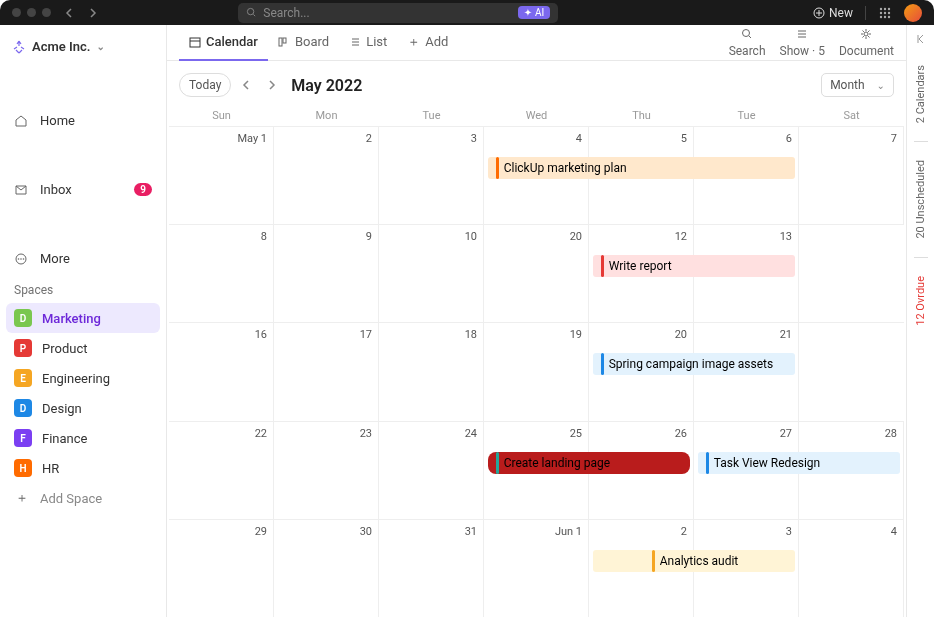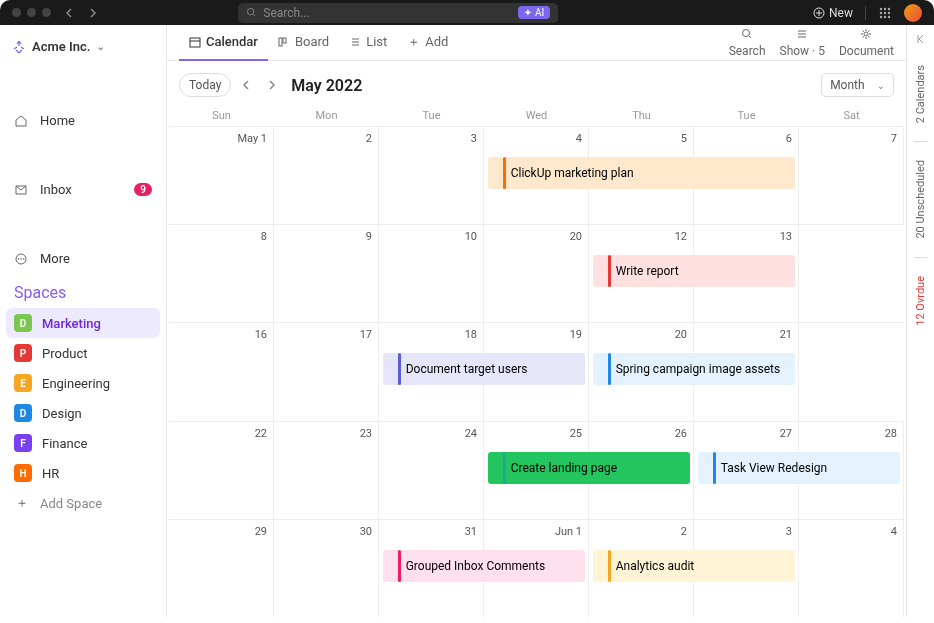--- a/index.html
+++ b/index.html
@@ -20,21 +20,21 @@
 
 .main{display:flex;height:calc(623px - 31px);}
 .sidebar{width:167px;border-right:1px solid #e8e8e8;padding:8px 6px;display:flex;flex-direction:column;}
 .workspace{display:flex;align-items:center;gap:6px;padding:6px;font-size:13px;font-weight:600;color:#333;margin-bottom:6px;}
 .wslogo{width:14px;height:14px;}
 .wslogo svg{width:14px;height:14px;}
 .chev{color:#888;font-size:10px;}
 .nav-item{display:flex;align-items:center;gap:10px;padding:7px 8px;font-size:13px;color:#333;border-radius:6px;cursor:pointer;margin-top:40px;}
 .nav-icon{width:16px;text-align:center;color:#666;}
 .badge{margin-left:auto;background:#e91e63;color:#fff;font-size:10px;padding:1px 6px;border-radius:9px;font-weight:600;}
-.section-label{font-size:16px;color:#8b5cf6;padding:10px 8px 6px;}
+.section-label{font-size:12px;color:#737373;padding:10px 8px 6px;}
 .space-item{display:flex;align-items:center;gap:10px;padding:6px 8px;font-size:13px;color:#333;border-radius:6px;cursor:pointer;}
 .space-item.active{background:#ede9fe;color:#6d28d9;font-weight:500;}
 .space-sq{width:18px;height:18px;border-radius:4px;display:flex;align-items:center;justify-content:center;color:#fff;font-size:10px;font-weight:600;}
 .add-space{color:#888;}
 
 .content{flex:1;display:flex;flex-direction:column;position:relative;}
 .view-tabs{display:flex;align-items:center;gap:0;padding:0 12px;border-bottom:1px solid #e8e8e8;height:36px;}
 .vtab{display:flex;align-items:center;gap:5px;padding:0 10px;height:36px;font-size:13px;color:#666;cursor:pointer;border-bottom:2px solid transparent;}
 .vtab.active{color:#333;border-bottom-color:#7b68ee;font-weight:500;}
 .vtab-right{margin-left:auto;display:flex;gap:14px;align-items:center;font-size:12px;color:#666;}
@@ -46,27 +46,27 @@
 .cal-title{font-size:16px;font-weight:600;color:#222;margin-left:4px;}
 .month-dd{margin-left:auto;border:1px solid #ddd;padding:4px 8px;border-radius:5px;font-size:12px;color:#555;cursor:pointer;display:flex;align-items:center;gap:12px;}
 
 .cal-grid{flex:1;display:flex;flex-direction:column;overflow:hidden;margin:0 2px;}
 .dow-row{display:grid;grid-template-columns:repeat(7,1fr);font-size:11px;color:#999;text-align:center;padding:4px 0;}
 .weeks{flex:1;display:grid;grid-template-rows:repeat(5,1fr);}
 .week{display:grid;grid-template-columns:repeat(7,1fr);border-top:1px solid #eee;position:relative;}
 .day{border-right:1px solid #eee;padding:5px 6px;font-size:11px;color:#555;text-align:right;position:relative;}
 .day:last-child{border-right:none;}
 
-.event{position:absolute;top:30px;height:32px;display:flex;align-items:center;font-size:12px;border-radius:3px;padding:0 6px 0 15px;overflow:hidden;white-space:nowrap;cursor:pointer;}
+.event{position:absolute;top:30px;height:22px;display:flex;align-items:center;font-size:12px;border-radius:3px;padding:0 6px 0 8px;overflow:hidden;white-space:nowrap;cursor:pointer;}
 .event .bar{width:3px;align-self:stretch;margin-right:5px;border-radius:2px;}
 .ev-orange{background:#ffe8cc;}.ev-orange .bar{background:#ff6b00;}
 .ev-red{background:#ffe0e0;}.ev-red .bar{background:#e53935;}
 .ev-indigo{background:#e6e6fa;}.ev-indigo .bar{background:#5c5cd6;}
 .ev-blue{background:#e3f2fd;}.ev-blue .bar{background:#1e88e5;}
-.ev-teal{background:#22c55e;}.ev-teal .bar{background:#26a69a;}
+.ev-teal{background:#b91c1c;border-radius:8px;}.ev-teal .bar{background:#26a69a;}
 .ev-pink{background:#ffe0ec;}.ev-pink .bar{background:#e91e63;}
 .ev-amber{background:#fff4d6;}.ev-amber .bar{background:#f5a623;}
 
 .right-rail{width:28px;border-left:1px solid #e8e8e8;display:flex;flex-direction:column;align-items:center;padding-top:8px;gap:12px;font-size:11px;color:#666;}
 .rail-btn{height:14px;color:#999;cursor:pointer;}
 .rail-label{writing-mode:vertical-rl;transform:rotate(180deg);padding:6px 0;cursor:pointer;}
 .rail-sep{width:14px;height:1px;background:#ddd;}
 .rail-label.ov{color:#e53935;}
 
 svg{display:block;}
@@ -309,24 +309,20 @@
               <span>Write report</span>
             </div>
           </div>
           <div class="week">
             <div class="day">16</div>
             <div class="day">17</div>
             <div class="day">18</div>
             <div class="day">19</div>
             <div class="day">20</div>
             <div class="day">21</div>
-            <div class="event ev-indigo" style="left: 29.0714%; width: 27.5714%;">
-              <span class="bar"></span>
-              <span>Document target users</span>
-            </div>
             <div class="event ev-blue" style="left: 57.6429%; width: 27.5714%;">
               <span class="bar"></span>
               <span>Spring campaign image assets</span>
             </div>
           </div>
           <div class="week">
             <div class="day">22</div>
             <div class="day">23</div>
             <div class="day">24</div>
             <div class="day">25</div>
@@ -343,25 +339,21 @@
             </div>
           </div>
           <div class="week">
             <div class="day">29</div>
             <div class="day">30</div>
             <div class="day">31</div>
             <div class="day">Jun 1</div>
             <div class="day">2</div>
             <div class="day">3</div>
             <div class="day">4</div>
-            <div class="event ev-pink" style="left: 29.0714%; width: 27.5714%;">
-              <span class="bar"></span>
-              <span>Grouped Inbox Comments</span>
-            </div>
-            <div class="event ev-amber" style="left: 57.6429%; width: 27.5714%;">
+            <div class="event ev-amber" style="left: 57.6429%; width: 27.5714%; justify-content: center;">
               <span class="bar"></span>
               <span>Analytics audit</span>
             </div>
           </div>
         </div>
     </div>
   </div>
 
   <div class="right-rail">
     <div class="rail-btn">

